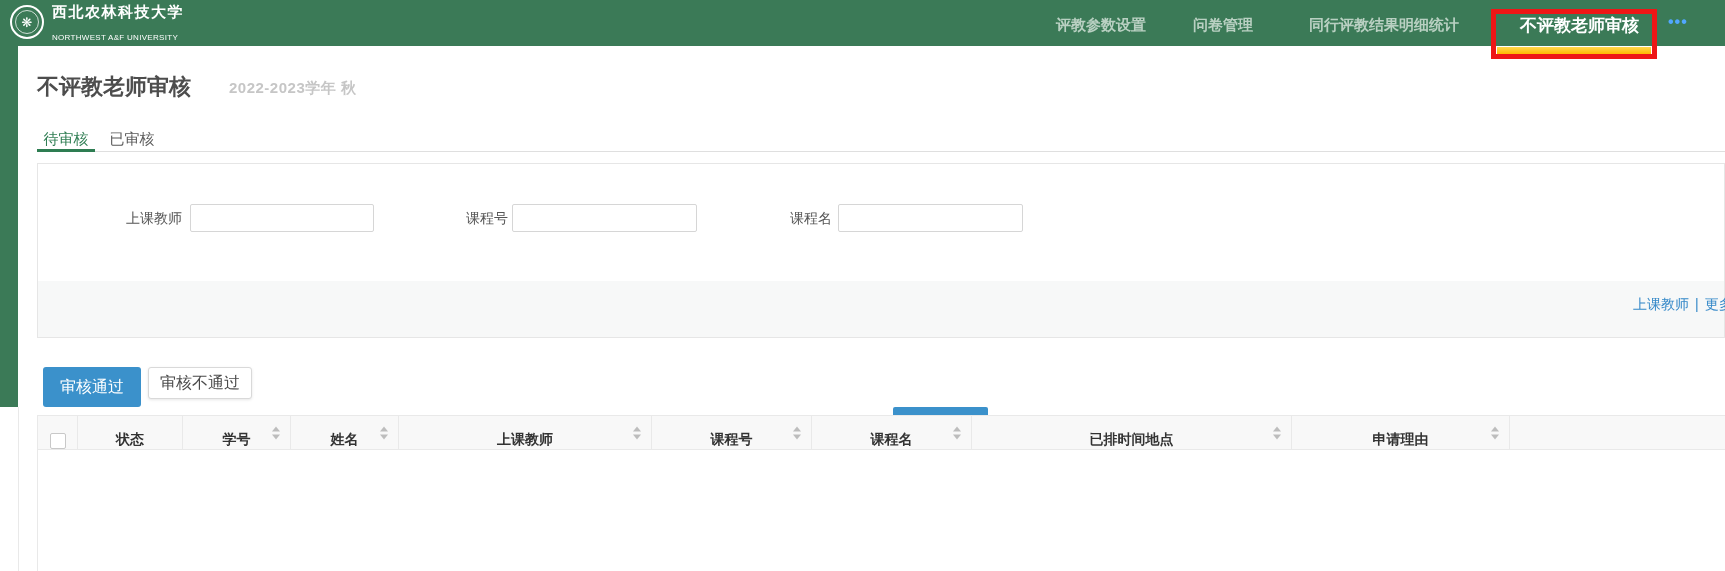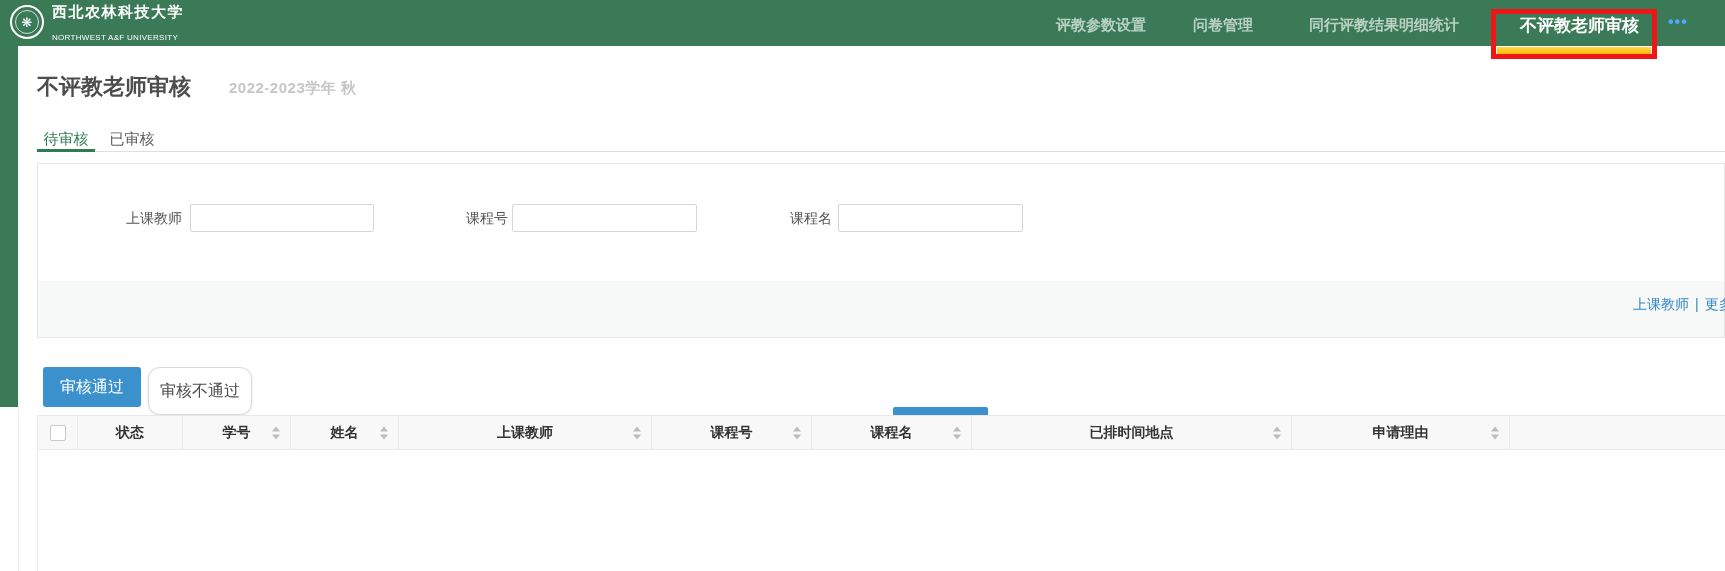--- a/index.html
+++ b/index.html
@@ -50,26 +50,26 @@
   #filter-footer{position:absolute;left:0;right:0;bottom:0;height:56px;background:#f7f8f8;}
   .f-label{position:absolute;top:46px;width:90px;height:16px;line-height:16px;text-align:right;font-size:14px;color:#555;}
   .f-input{position:absolute;top:40px;height:28px;box-sizing:border-box;border:1px solid #d6d6d6;border-radius:2px;background:#fff;padding:0 6px;font-size:13px;color:#333;outline:none;}
   #search-btn{position:absolute;left:855px;top:126px;width:95px;height:32px;background:var(--blue);color:#fff;border:none;border-radius:2px;font-size:15px;cursor:pointer;font-family:inherit;}
   #links-row{left:1633px;top:296px;font-size:14px;color:var(--link);white-space:nowrap;}
   #links-row .lnk{cursor:pointer;}
   #links-row .sep{margin:0 6px;}
 
   
   #approve-btn{left:43px;top:367px;width:98px;height:40px;background:var(--blue);color:#fff;border:none;border-radius:3px;font-size:16px;cursor:pointer;font-family:inherit;}
-  #reject-btn{left:148px;top:367px;width:104px;height:48px;background:#fff;color:#4a4a4a;border:1px solid #d9d9d9;border-radius:12px;font-size:16px;cursor:pointer;font-family:inherit;box-shadow:0 1px 3px rgba(0,0,0,.1);}
+  #reject-btn{left:148px;top:367px;width:104px;height:32px;background:#fff;color:#4a4a4a;border:1px solid #d9d9d9;border-radius:3px;font-size:16px;cursor:pointer;font-family:inherit;box-shadow:0 1px 3px rgba(0,0,0,.1);}
 
   
   #table-header{left:37px;top:415px;right:0;height:35px;display:flex;box-sizing:border-box;
     border:1px solid #e9e9e9;border-right:none;background:#f8f8f8;}
-  .th{position:relative;display:flex;align-items:center;justify-content:center;box-sizing:border-box;
+  .th{position:relative;display:flex;align-items:flex-end;justify-content:center;box-sizing:border-box;
     border-right:1px solid #e9e9e9;font-size:14px;font-weight:bold;color:#333;background:#f8f8f8;}
   .th.spacer{flex:1;border-right:none;}
   .cb{appearance:none;-webkit-appearance:none;width:16px;height:16px;background:#fff;border:1px solid #c8c8c8;border-radius:2px;margin:0;cursor:pointer;}
   .sort{position:absolute;right:10px;top:50%;transform:translateY(-50%);display:flex;flex-direction:column;gap:3px;cursor:pointer;}
   .tri-up{width:0;height:0;border-left:4px solid transparent;border-right:4px solid transparent;border-bottom:5px solid #bdbdbd;}
   .tri-down{width:0;height:0;border-left:4px solid transparent;border-right:4px solid transparent;border-top:5px solid #bdbdbd;}
   #table-body{left:37px;top:450px;right:0;bottom:0;background:#fff;border-left:1px solid #e9e9e9;}
 </style>
 </head>
 <body style="--green: #3b7a57; --blue: #3b91cb; --link: #3488c8; --red: #ee1616; --tabgreen: #2e7d52;">

